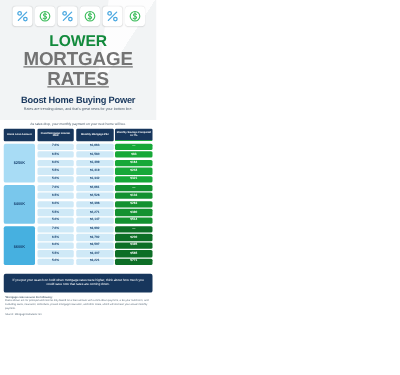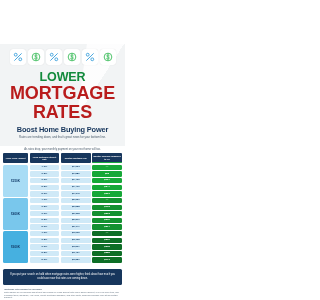--- a/index.html
+++ b/index.html
@@ -2,21 +2,21 @@
 <html><head>
 <meta charset="utf-8">
 <style>
   * { margin:0; padding:0; box-sizing:border-box; }
   html, body { width:125px; height:300px; }
   body {
     font-family:"Liberation Sans", sans-serif;
     background:#ffffff;
     overflow:hidden;
   }
-  .page { position:relative; width:125px; height:224px; background:#ffffff;margin-top:44px; }
+  .page { position:relative; width:125px; height:224px; background:#ffffff; }
 
   
   .hero {
     position:relative;
     background:#f2f4f5;
     padding:5px 4px 6px;
     overflow:hidden;
   }
   .hero::after{
     content:"";
@@ -42,21 +42,21 @@
   .h1 {
     margin-top:6px;
     text-align:center;
     font-size:12.5px;
     font-weight:bold;
     letter-spacing:-0.1px;
     line-height:1.06;
     color:#128a3c;
     position:relative; z-index:2;
   }
-  .h1 .l2 { color:#b91c1c; display:block; font-size:18px; }
+  .h1 .l2 { color:#737373; display:block; font-size:15px;text-decoration:underline; }
   .h2 {
     margin-top:3px;
     text-align:center;
     font-size:7.4px;
     font-weight:bold;
     color:#17365c;
     letter-spacing:-0.15px;
     position:relative; z-index:2;
   }
   .sub {

